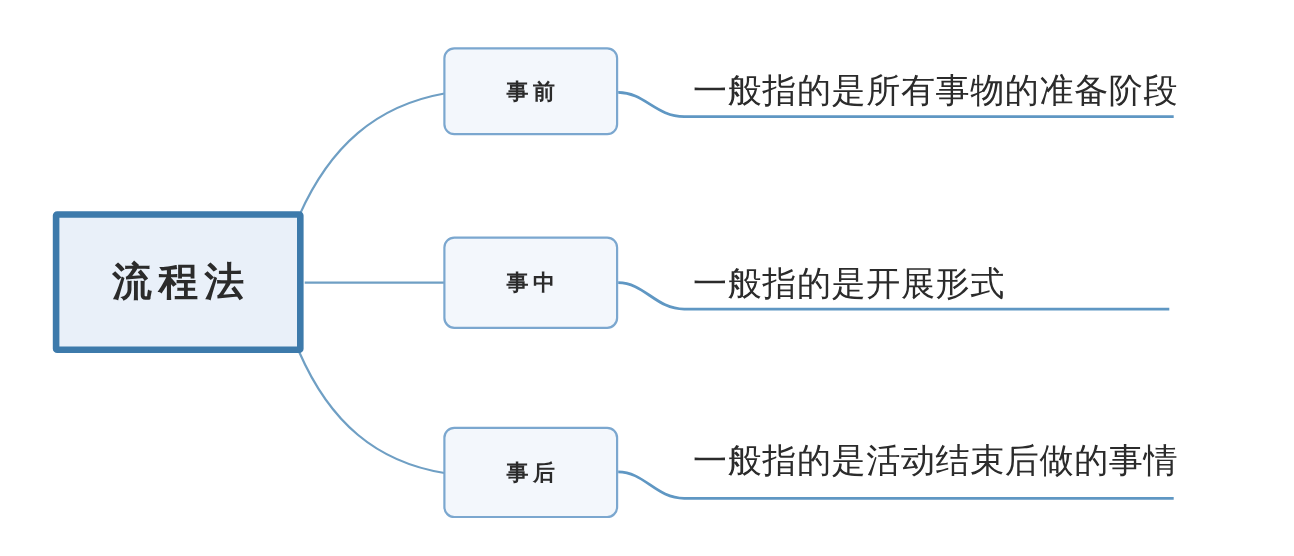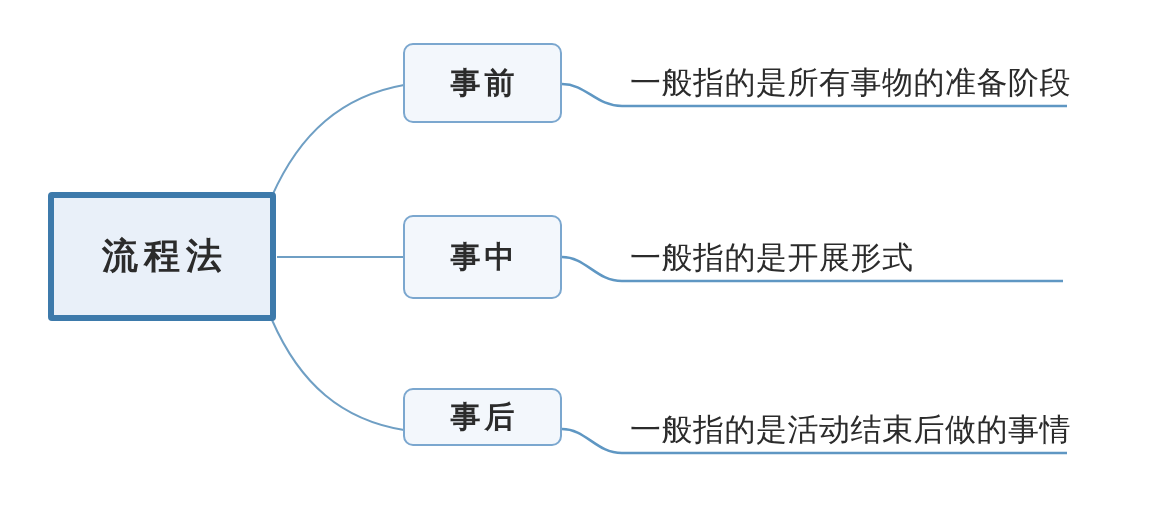--- a/index.html
+++ b/index.html
@@ -54,42 +54,42 @@
     font-weight: bold;
     letter-spacing: 6px;
     padding-left: 6px; 
   }
   .branch-node {
     left: 403px;
     width: 159px;
     background: var(--branch-fill, #f3f7fc);
     border: 2px solid var(--branch-border, #7ba7cf);
     border-radius: 10px;
-    font-size: 30px;
+    font-size: 20px;
     font-weight: bold;
     letter-spacing: 4px;
     padding-left: 4px;
   }
   .branch-node.before { top: 43px;  height: 80px; }
   .branch-node.during { top: 215px; height: 84px; text-align: center; }
-  .branch-node.after  { top: 388px; height: 58px; }
+  .branch-node.after  { top: 388px; height: 83px; }
   .leaf-label {
     position: absolute;
     left: 630px;
     height: 38px;
     line-height: 38px;
     font-family: "Liberation Serif", serif;
     font-size: 31px;
     letter-spacing: 0.5px;
     color: var(--text, #2b2b2b);
     white-space: nowrap;
   }
   .leaf-label.before { top: 64px; }
   .leaf-label.during { top: 239px; }
-  .leaf-label.after  { top: 411px; }
+  .leaf-label.after  { top: 400px; }
 </style>
 </head>
 <body>
 
 <div class="canvas">
 
   <svg class="connectors" viewBox="0 0 1176 505">
     <path class="branch-curve" d="M 272 196 C 300 133, 342 96, 404 85"></path>
     <path class="branch-curve" d="M 277 257 L 404 257"></path>
     <path class="branch-curve" d="M 272 320 C 300 384, 342 420, 404 430"></path>

